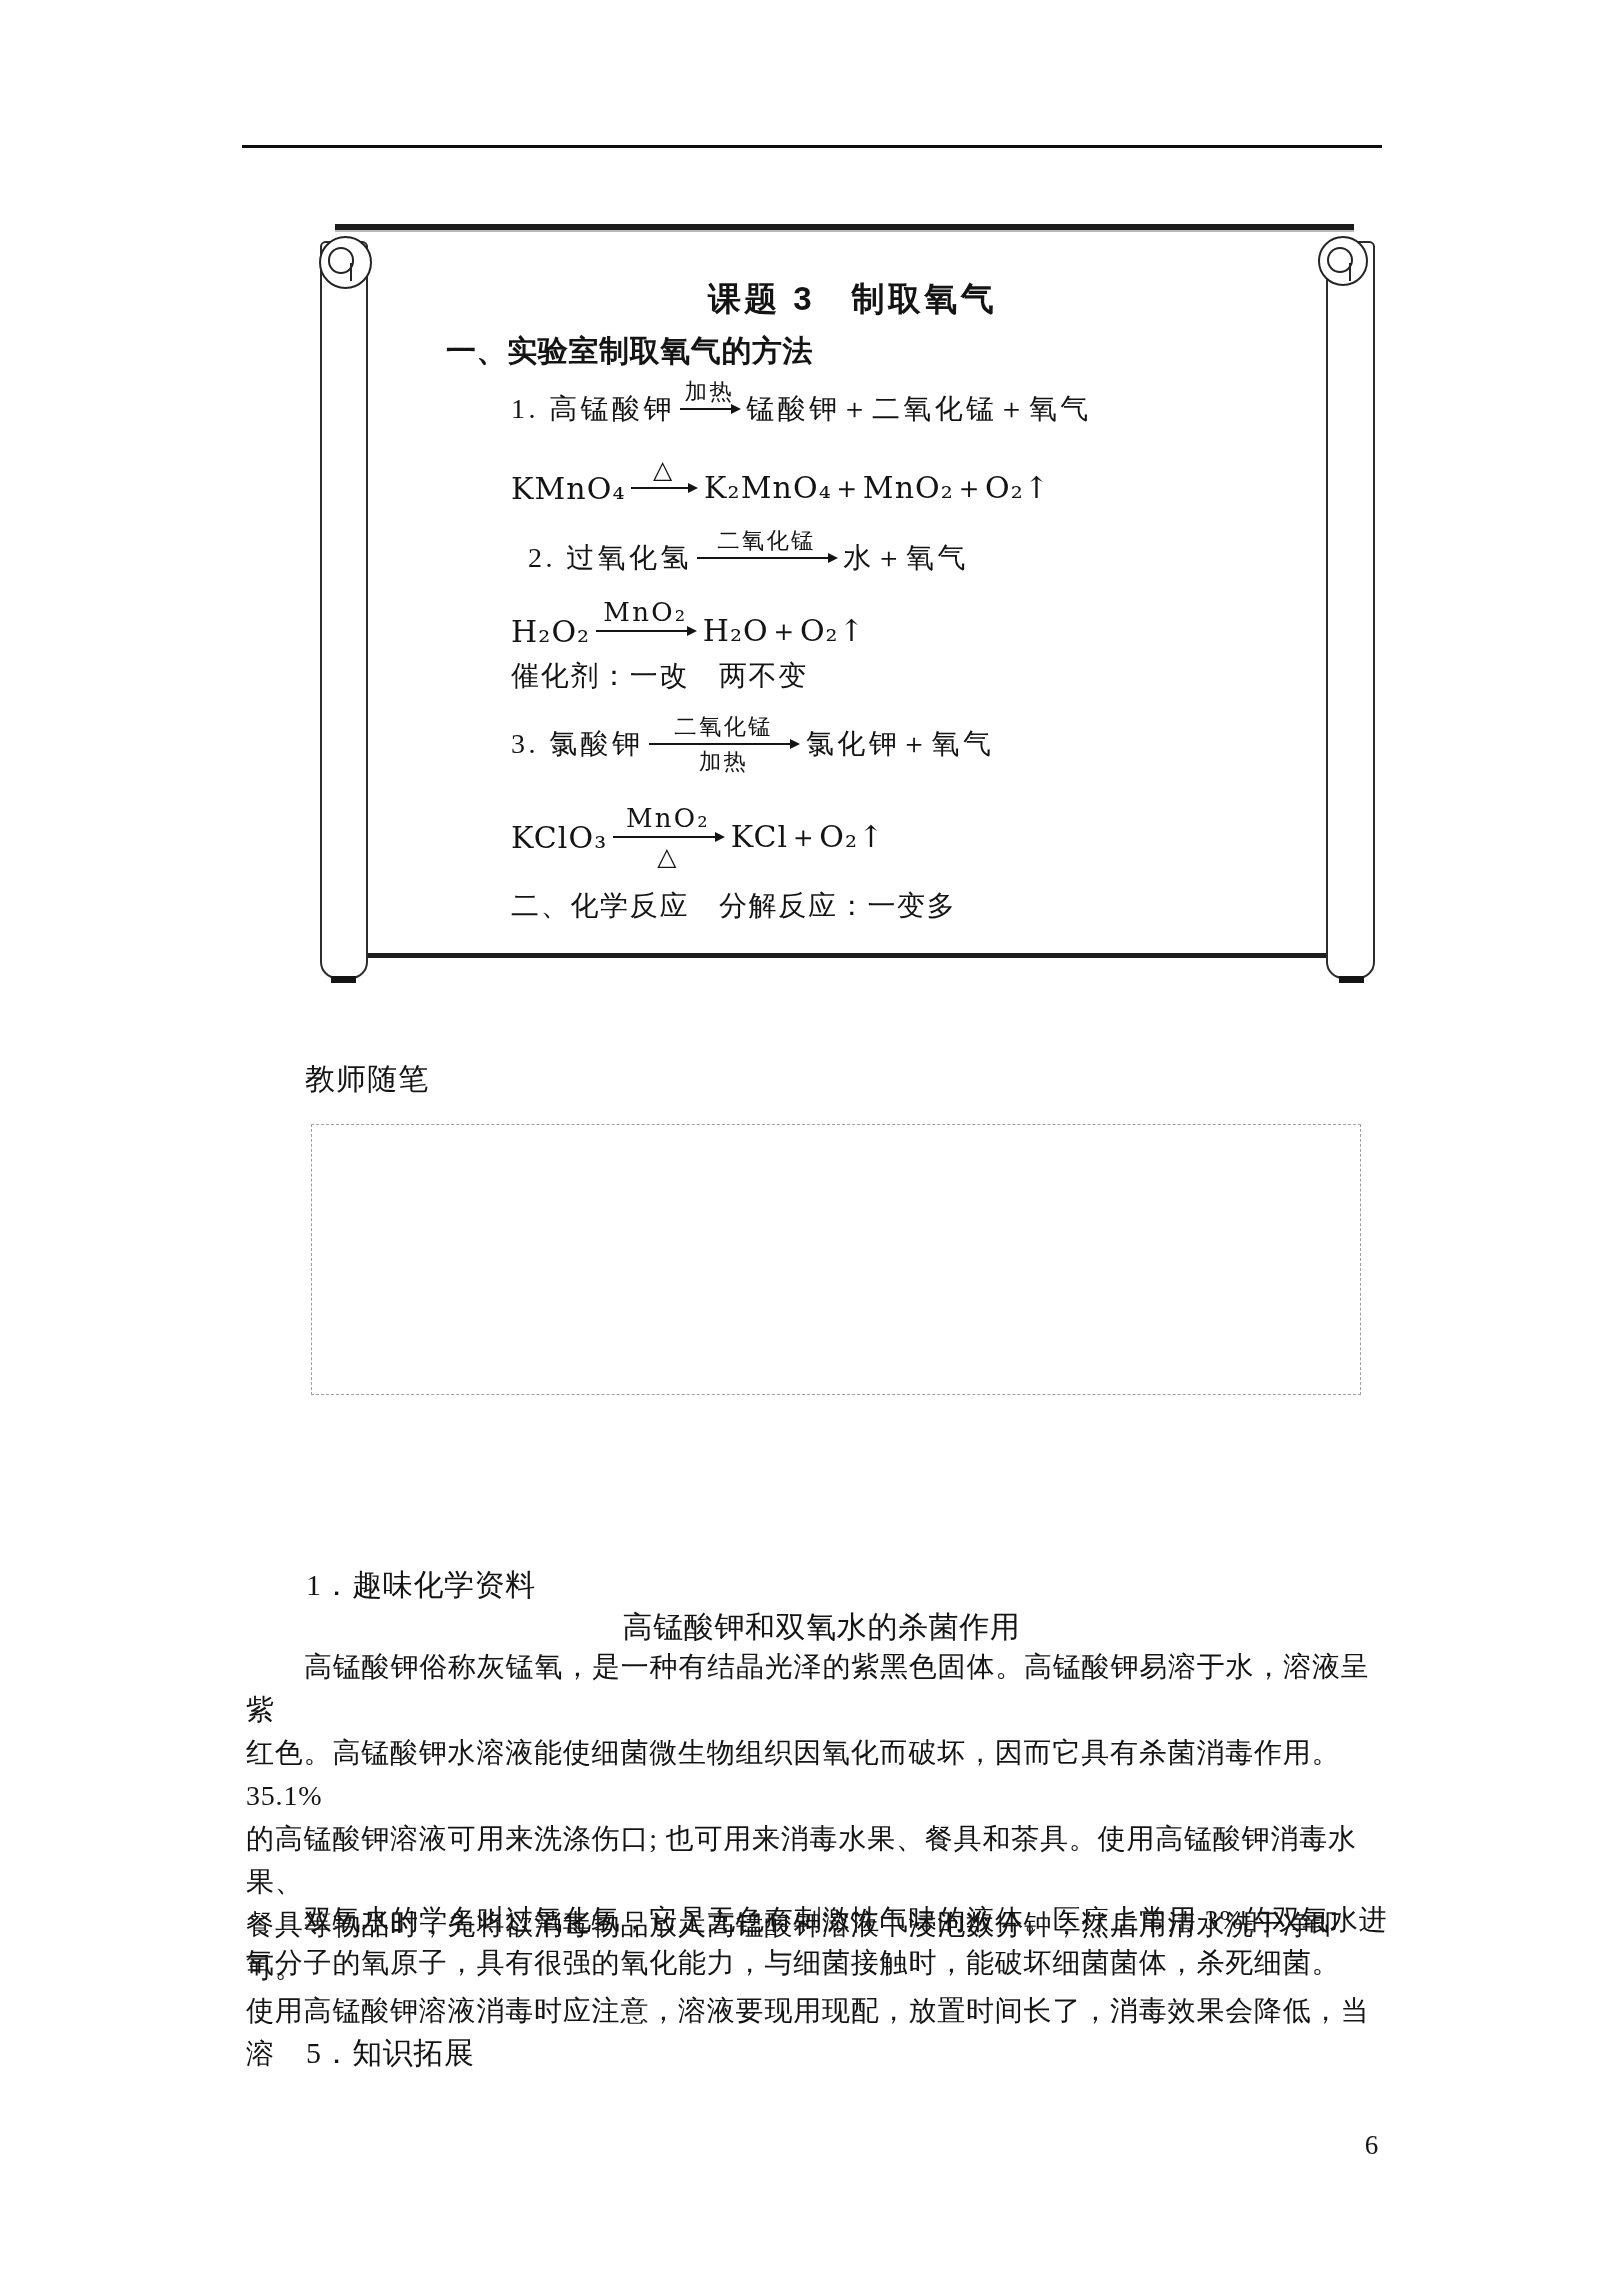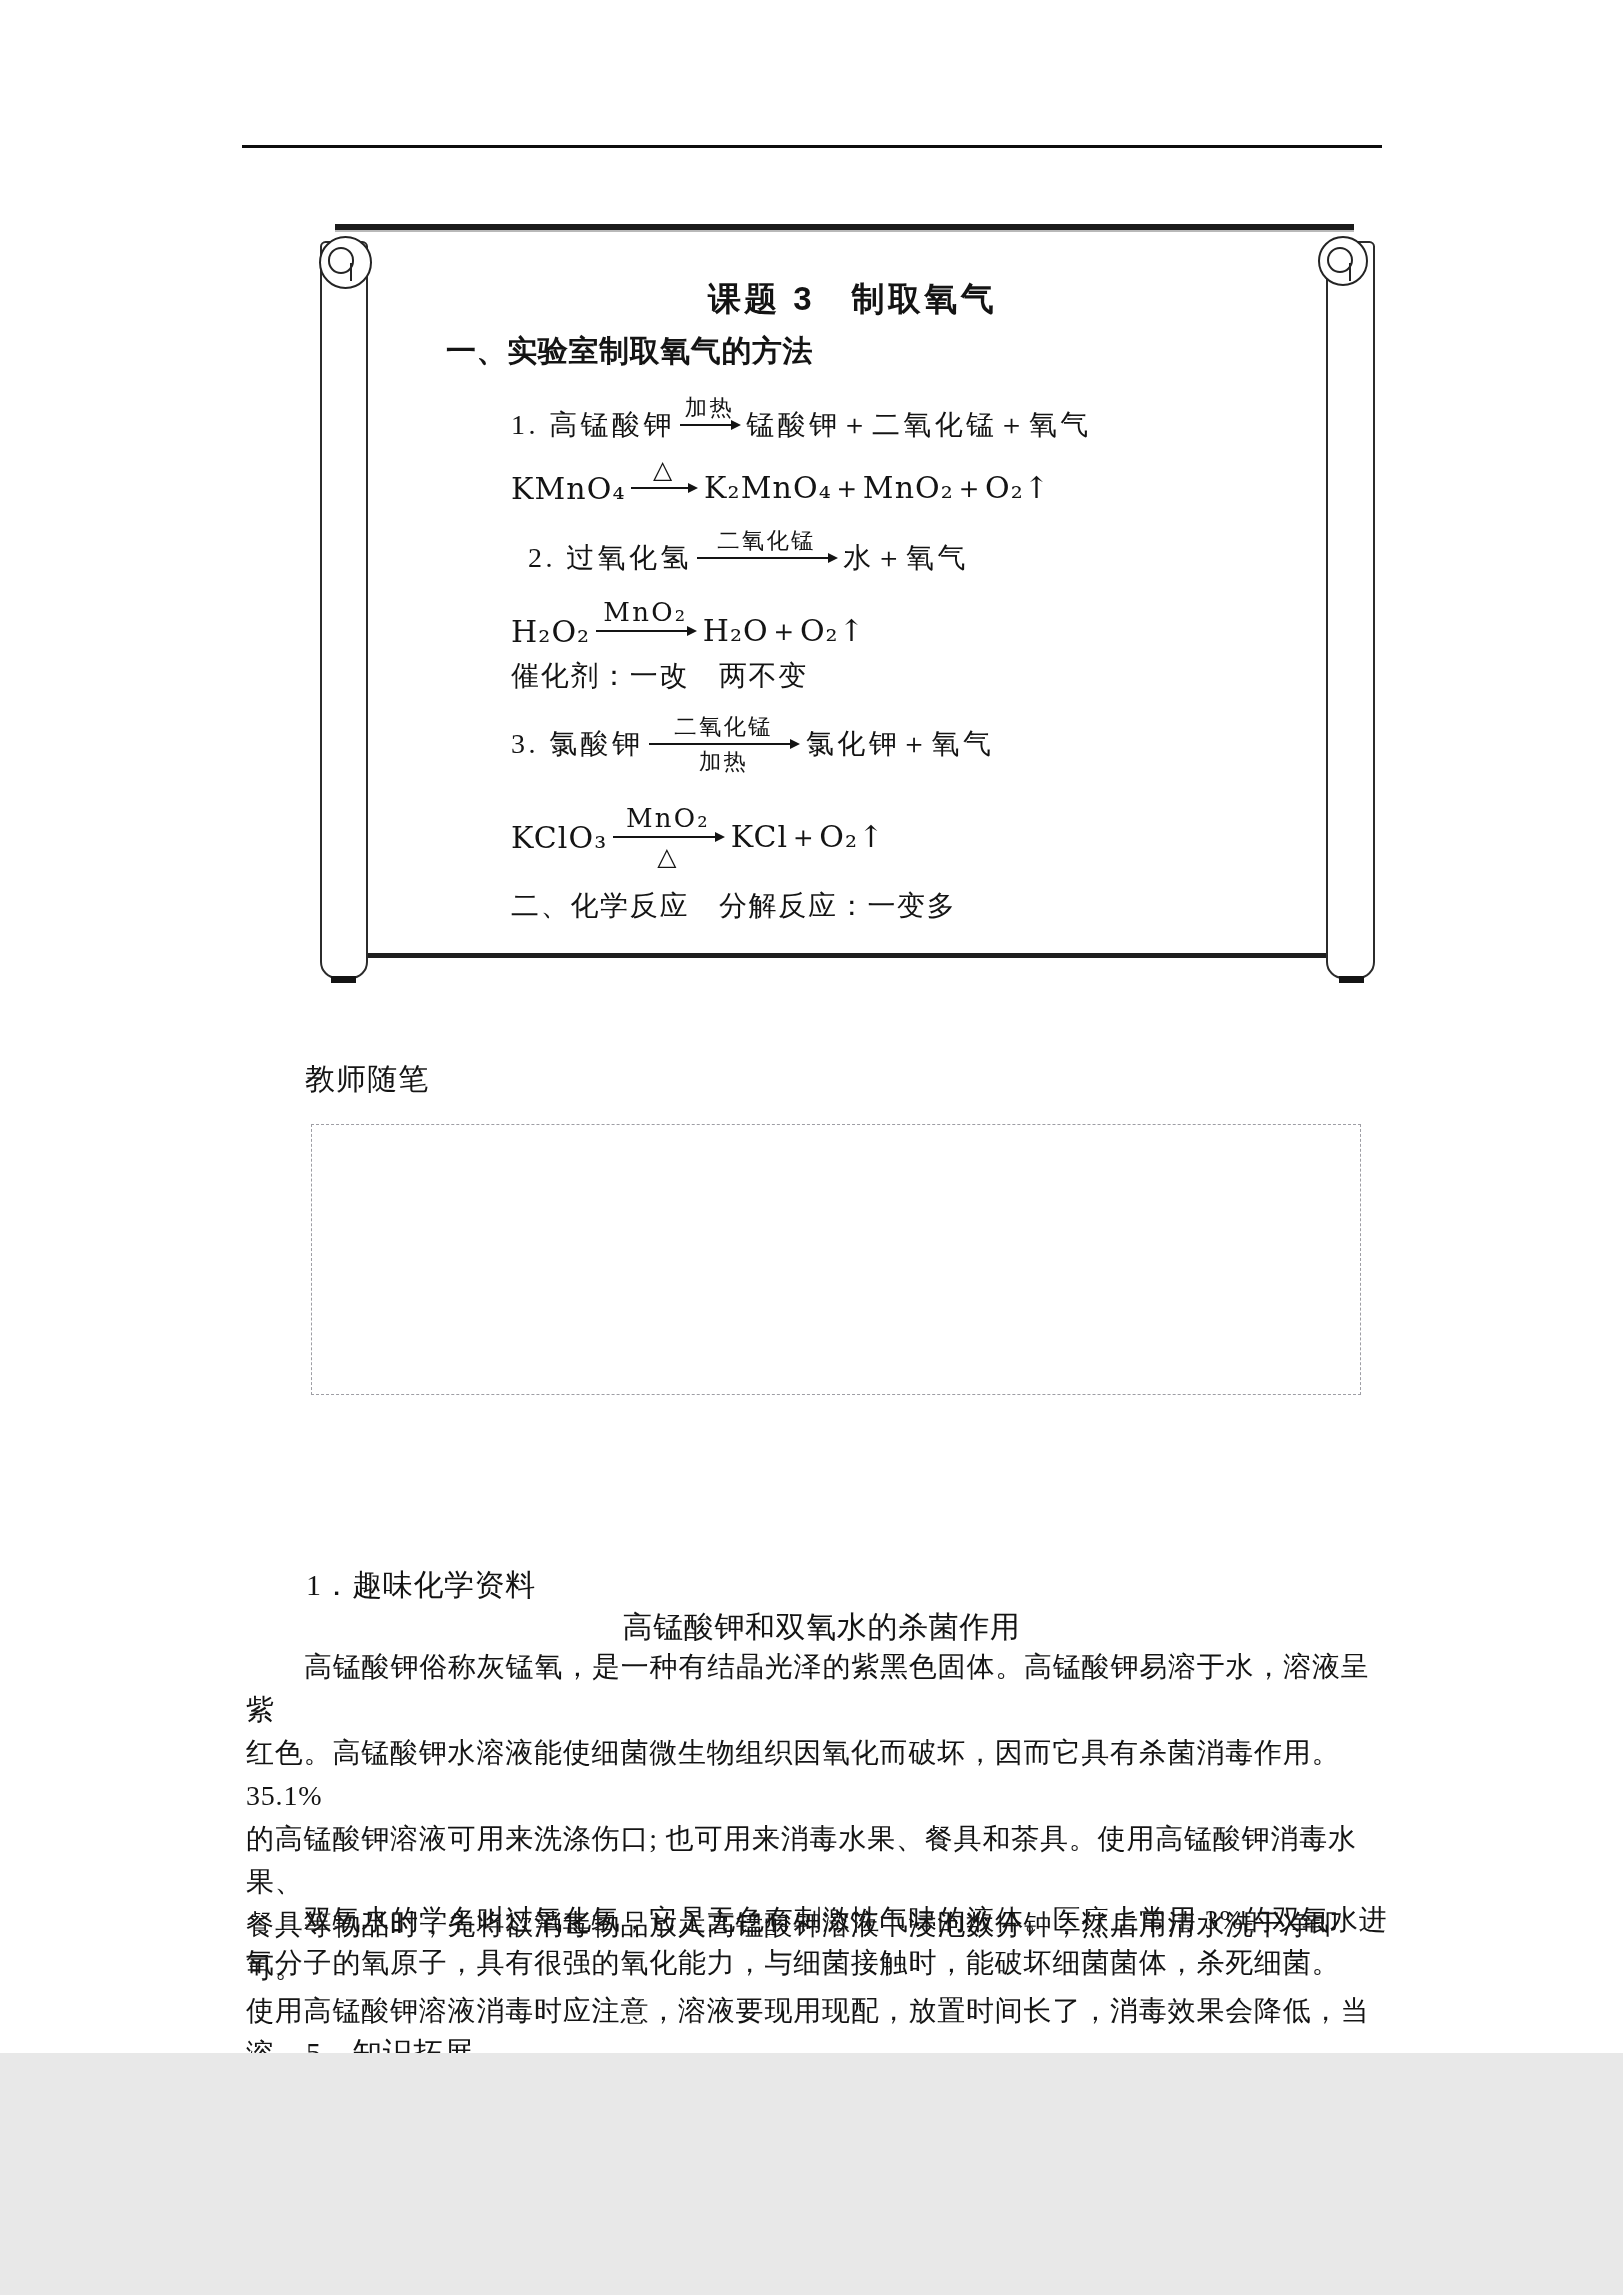--- a/index.html
+++ b/index.html
@@ -1,17 +1,17 @@
 <!DOCTYPE html>
 <html style="font-size:9px"><head>
 <meta charset="utf-8">
 <title>Document</title>
 <style>
   html,body{margin:0;padding:0;background:#e8e8e8;}
-  .page{position:relative;width:1623px;height:2053px;background:#ffffff;margin:0 auto;overflow:hidden;
+  .page{position:relative;width:1623px;height:2295px;background:#ffffff;margin:0 auto;overflow:hidden;
         font-family:"Liberation Serif","DejaVu Serif",serif;color:#141414;}
   
   .top-rule{position:absolute;left:242px;top:145px;width:1140px;height:3.4px;background:#0d0d0d;}
   
   .scroll{position:absolute;left:314px;top:219px;width:1077px;height:768px;}
   .bar-top{position:absolute;left:21px;top:4.5px;width:1019px;height:6.7px;background:#1b1b1b;border-bottom:2.2px solid #b9b9b9;}
   .bar-bottom{position:absolute;left:54px;top:734px;width:958px;height:4.5px;background:#1e1e1e;}
   .post{position:absolute;top:22.4px;width:48px;height:738px;border:2.8px solid #2b2b2b;background:#fff;
         border-radius:5.6px 5.6px 17px 17px;box-sizing:border-box;}
   .post-left{left:5.6px;}
@@ -24,21 +24,21 @@
   .curl::before{content:"";position:absolute;width:22.4px;height:22.4px;border:2.2px solid #242424;border-radius:50%;left:6.7px;top:9px;}
   .curl::after{content:"";position:absolute;width:2.2px;height:18px;background:#242424;left:29px;top:25px;}
   
   .s-title{position:absolute;left:0;width:100%;top:58px;text-align:center;
            font-family:"Liberation Sans","DejaVu Sans",sans-serif;font-weight:bold;font-size:33px;letter-spacing:3.4px;}
   .s-h1{position:absolute;left:132px;top:112px;font-family:"Liberation Sans","DejaVu Sans",sans-serif;
         font-weight:bold;font-size:30px;letter-spacing:0.6px;}
   .rxn{position:absolute;left:197px;display:flex;align-items:center;height:36px;
        font-size:28px;letter-spacing:3.4px;white-space:nowrap;}
   .rxn .formula{font-family:"DejaVu Serif","Liberation Serif",serif;font-size:30px;letter-spacing:1.1px;}
-  .eq1{top:188px;} .eq2{top:251px;} .eq3{top:321px;margin-left:17px;} .eq4{top:394px;}
+  .eq1{top:172px;} .eq2{top:251px;} .eq3{top:321px;margin-left:17px;} .eq4{top:394px;}
   .note{top:439px;letter-spacing:1.7px;} .eq5{top:507px;} .eq6{top:600px;} .sec2{top:669px;letter-spacing:1.7px;}
   .rxn-arrow{position:relative;display:inline-block;height:2.2px;background:#141414;margin:0 7.9px 0 5.6px;}
   .rxn-arrow::after{content:"";position:absolute;right:-2.2px;top:50%;transform:translateY(-50%);
        border-left:10px solid #141414;border-top:5px solid transparent;border-bottom:5px solid transparent;}
   .w104{width:58px;} .w116{width:65px;} .w246{width:138px;} .w176{width:99px;} .w266{width:149px;} .w196{width:110px;}
   .lab-above,.lab-below{position:absolute;left:50%;transform:translateX(-50%);font-size:22.4px;letter-spacing:2.2px;line-height:1;white-space:nowrap;}
   .lab-above{bottom:6.7px;} .lab-below{top:7.9px;}
   .lab-f{font-family:"DejaVu Serif","Liberation Serif",serif;font-size:26px;}
   .lab-tri{font-family:"DejaVu Sans",sans-serif;font-size:25px;}
   

